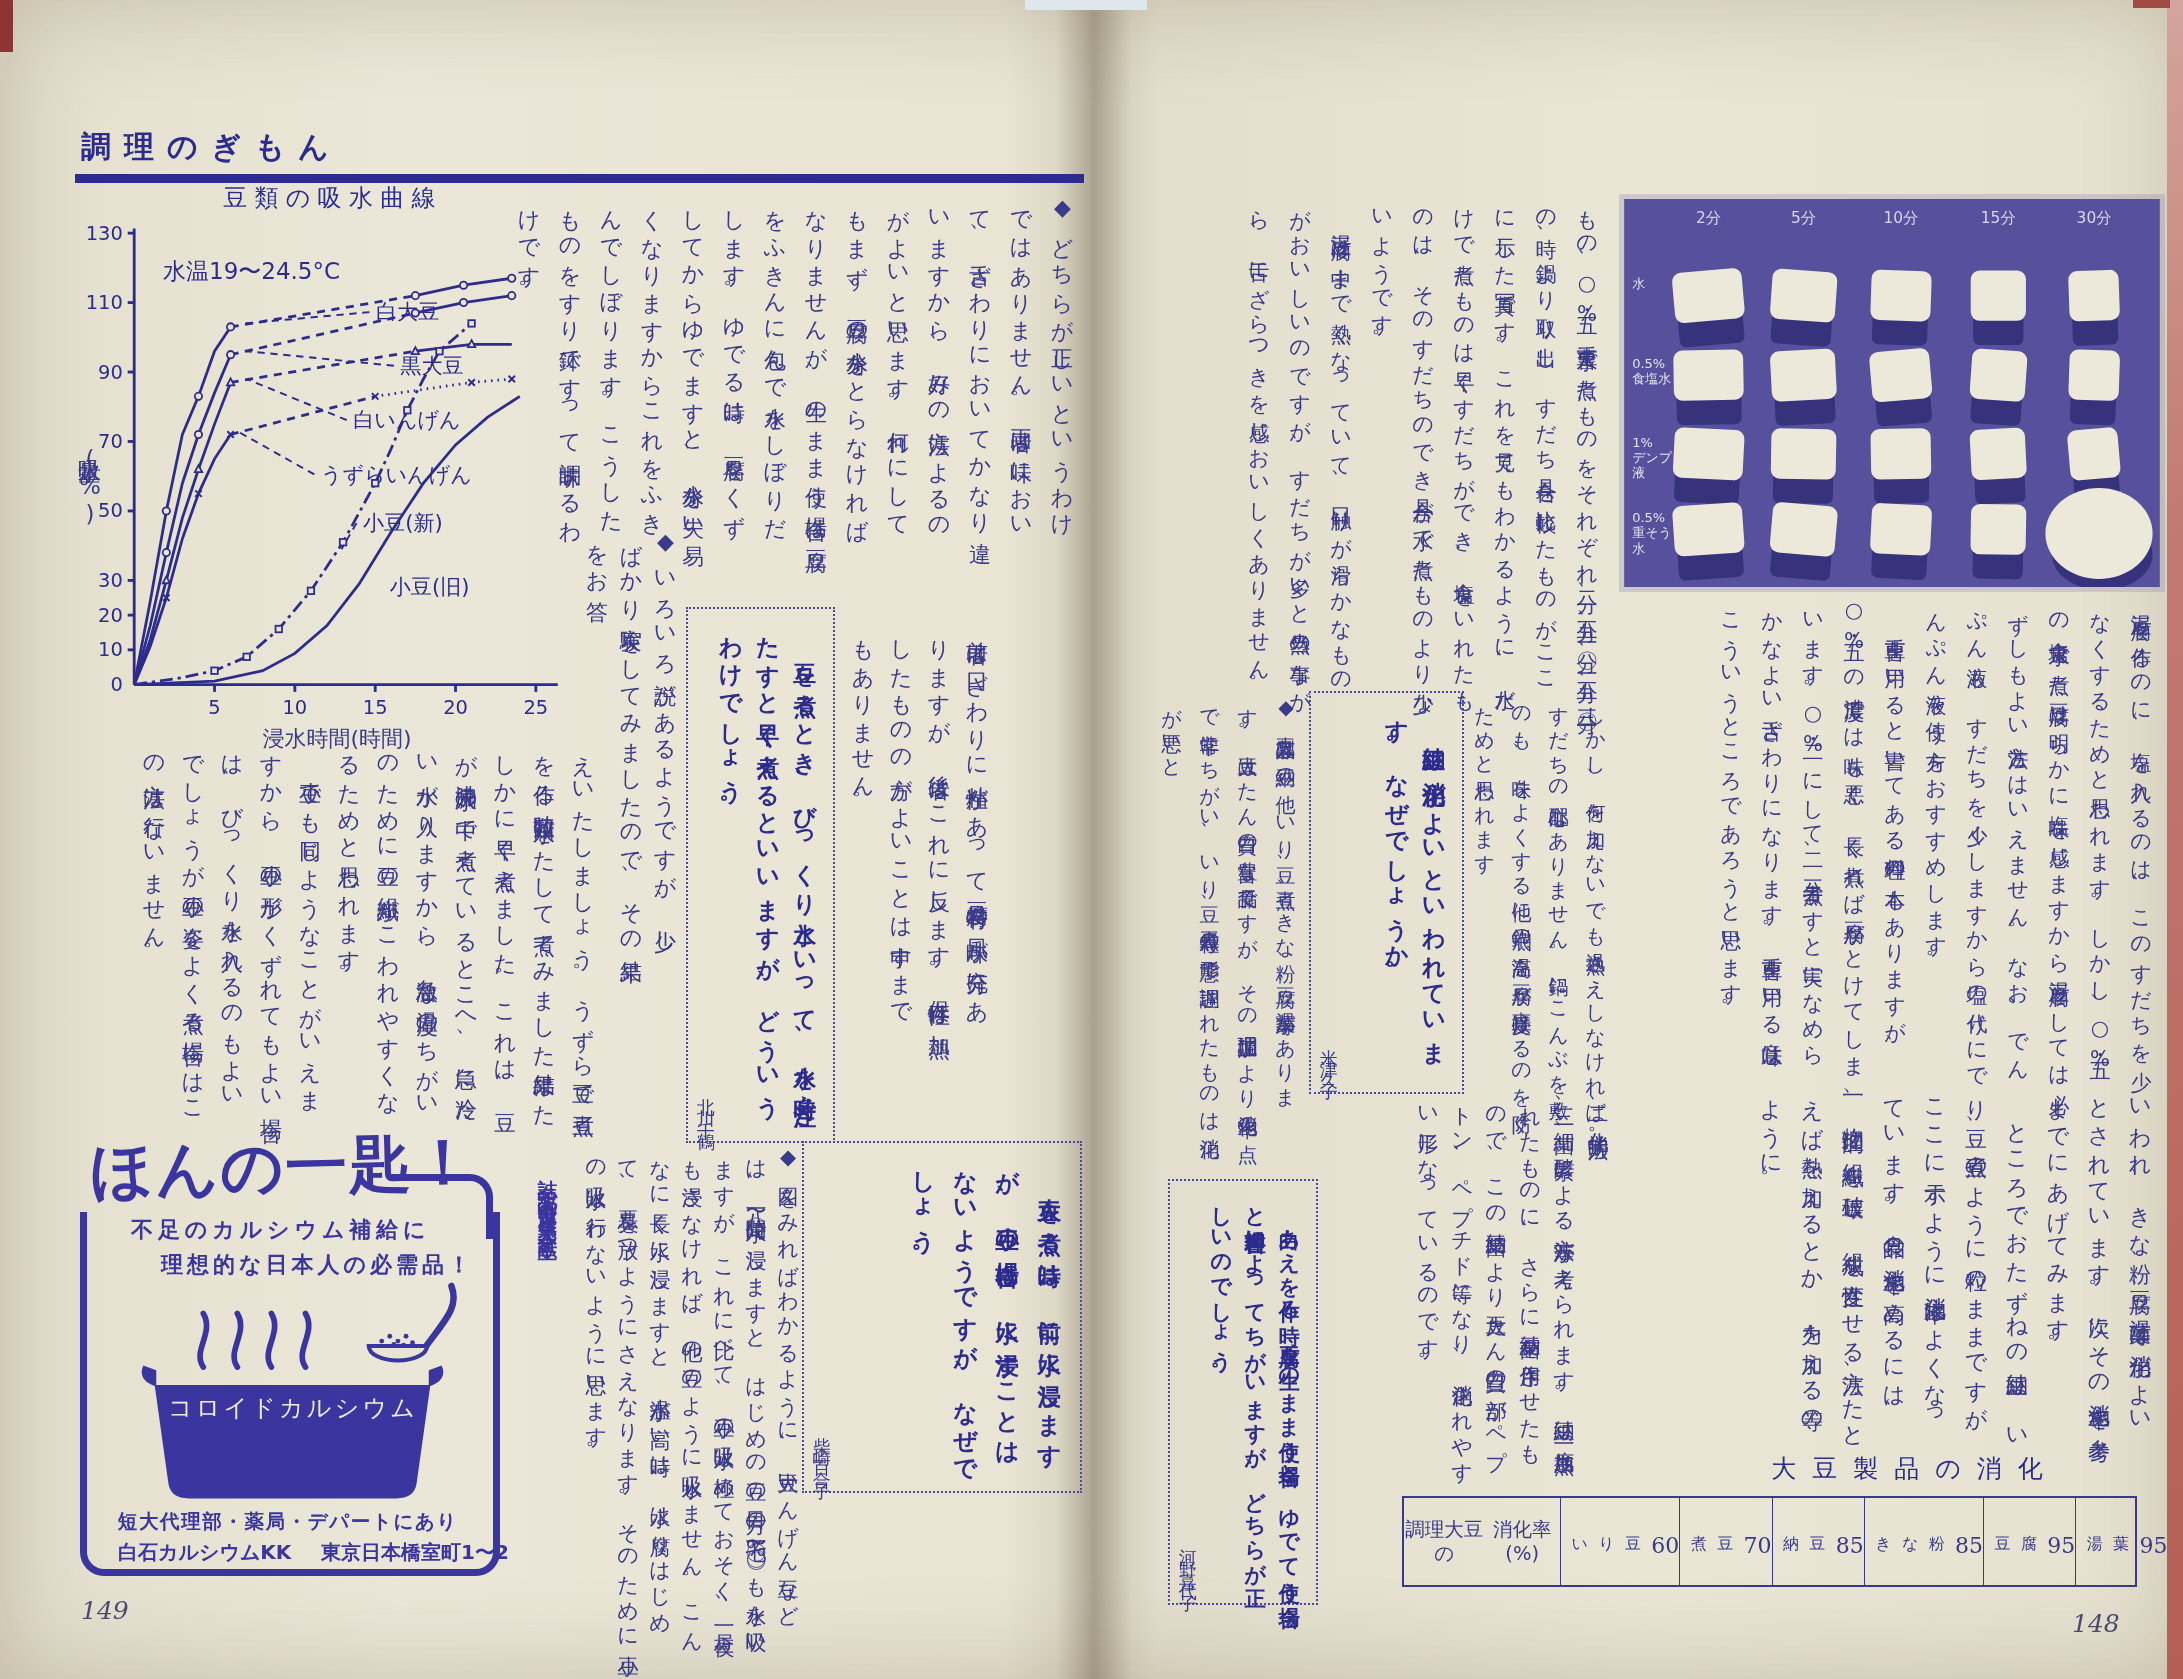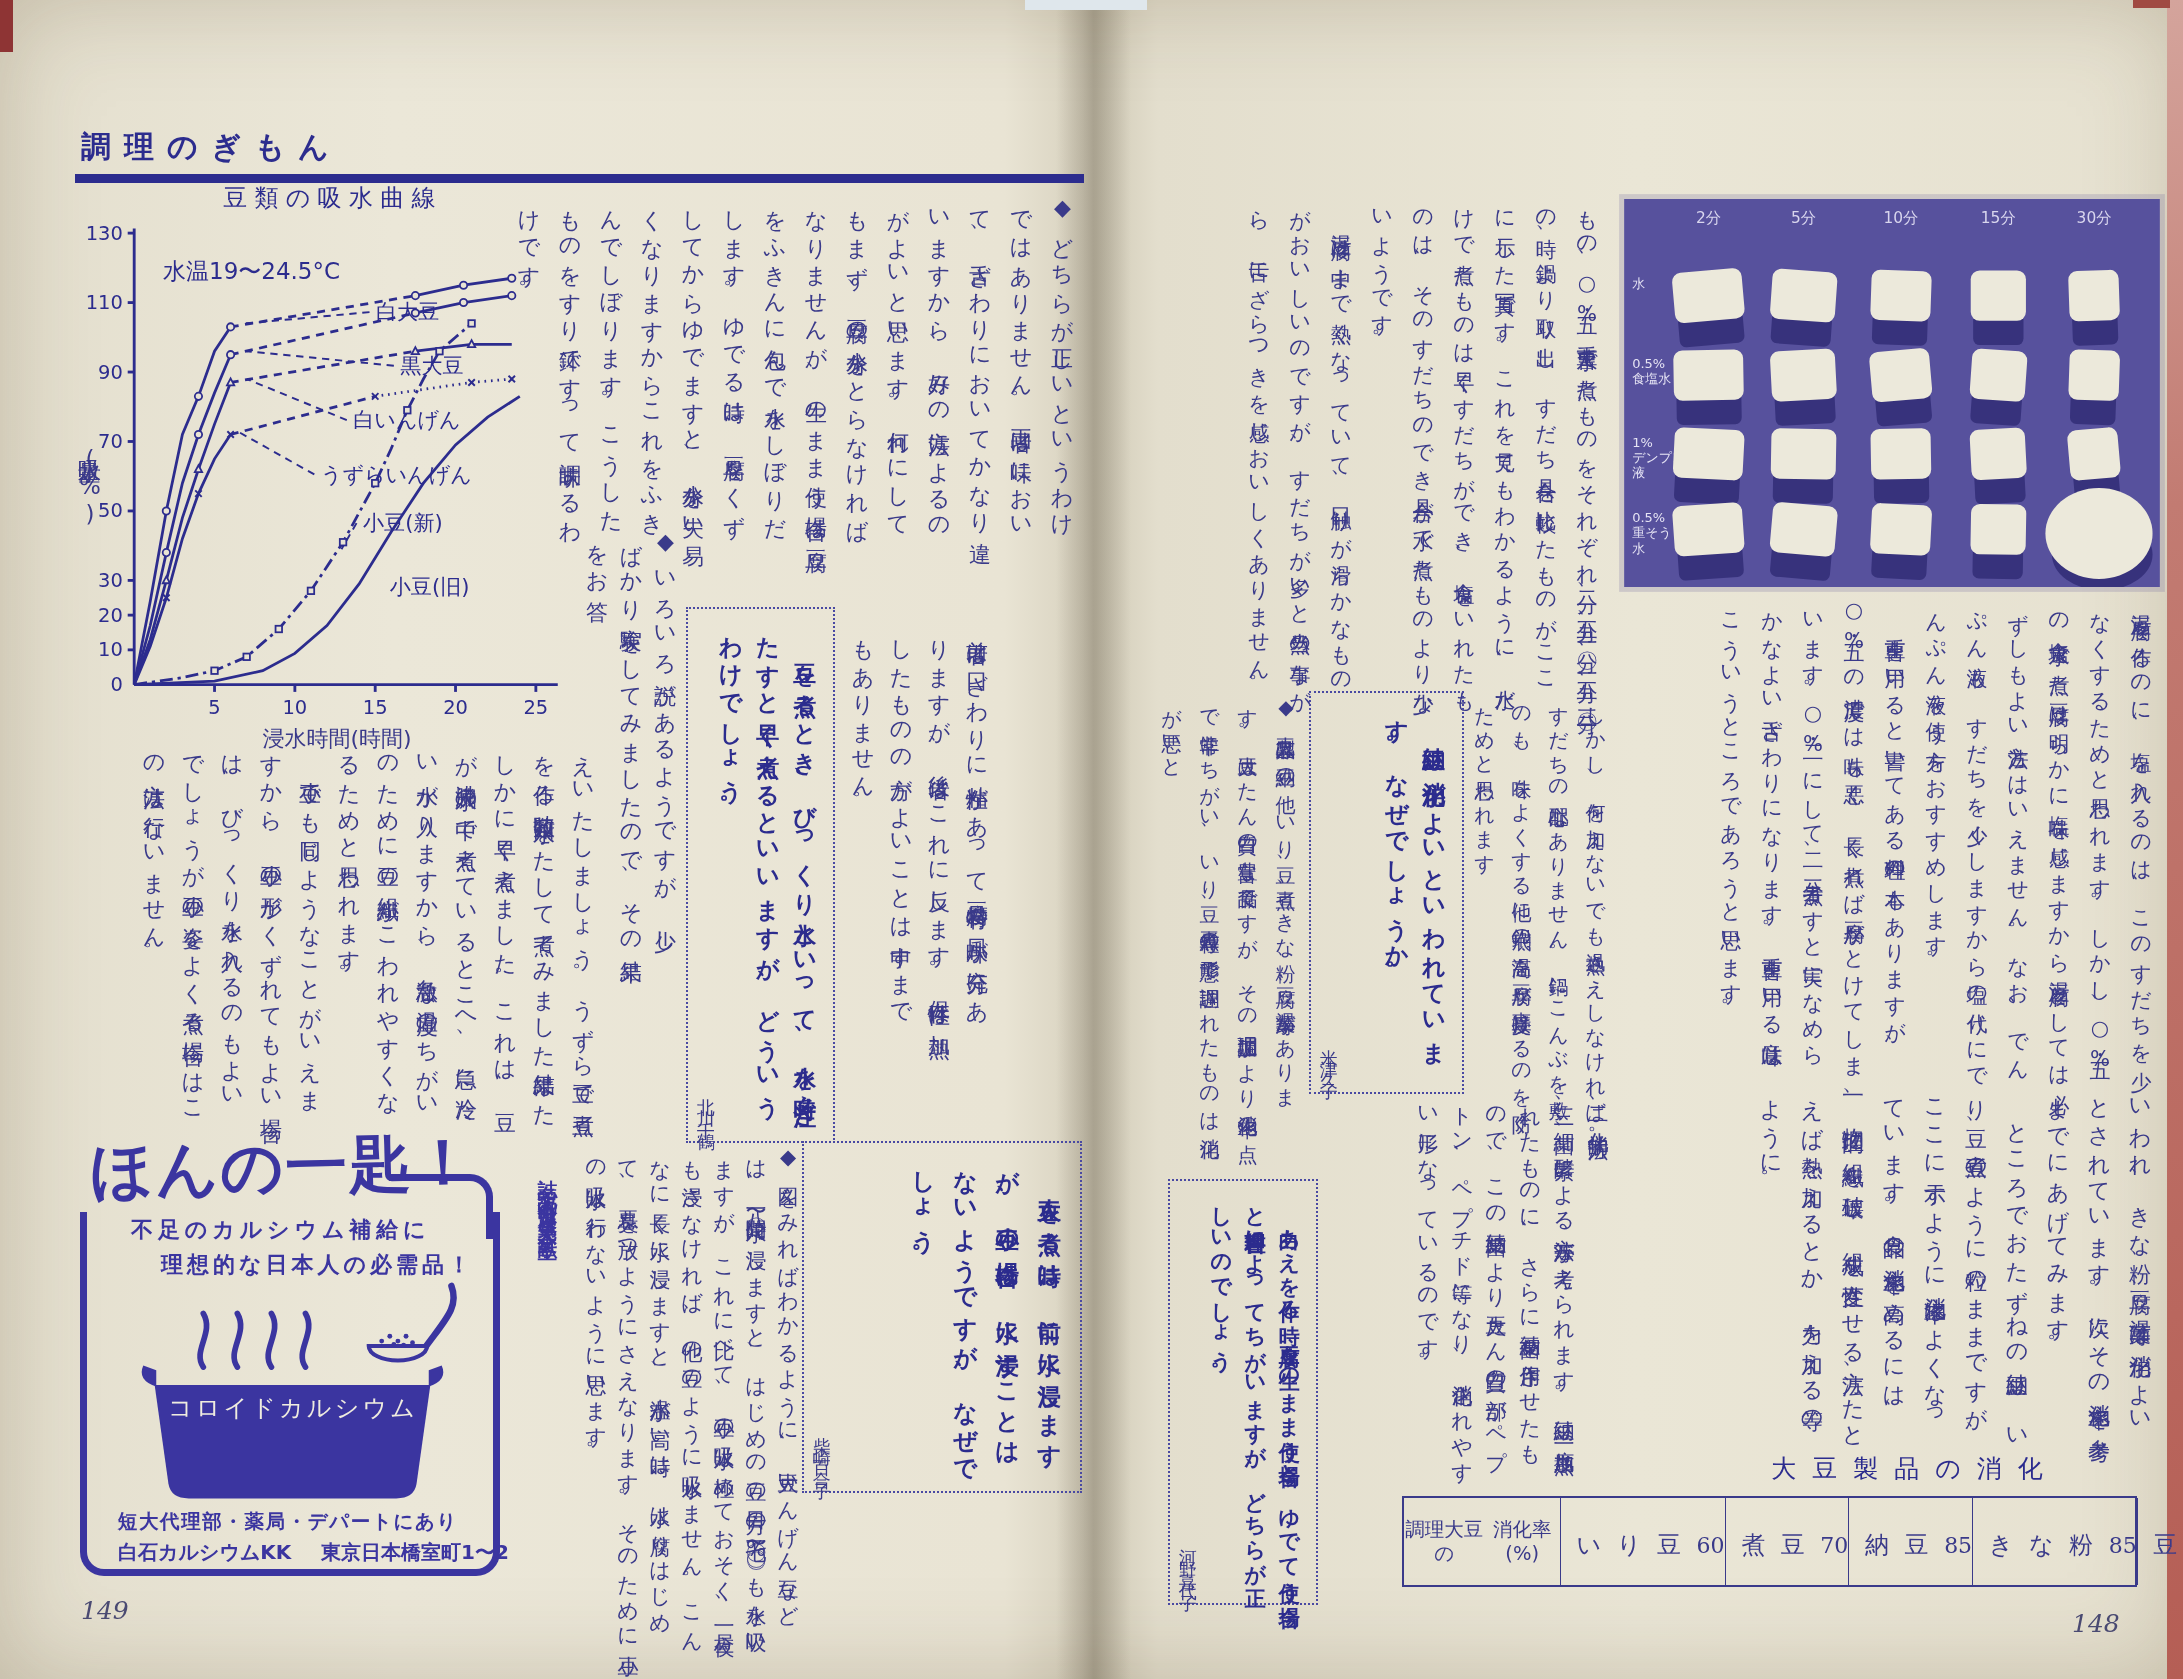--- a/index.html
+++ b/index.html
@@ -82,21 +82,21 @@
   .prow{font-size:16px;fill:#e6e4f4;font-family:"DejaVu Sans",sans-serif;}
   #blkRB{left:1622px;top:598px;width:539px;height:483px;font-size:21px;}
   #blkRC{left:1461px;top:693px;width:153px;height:442px;font-size:20px;line-height:37px;letter-spacing:1.6px;}
   #blkRCans{left:1112px;top:695px;width:193px;height:445px;font-size:20px;line-height:38px;letter-spacing:1.6px;}
   #blkRD{left:1625px;top:1084px;width:536px;height:365px;}
   #blkRE{left:1311px;top:1092px;width:304px;height:382px;font-size:21px;line-height:34px;letter-spacing:1.6px;}
   #tblTitle{left:1704px;top:1452px;width:422px;text-align:center;font-size:25px;letter-spacing:16px;font-weight:normal;color:var(--ink2);white-space:nowrap;}
   #dig-table{left:1402px;top:1496px;width:735px;height:91px;display:flex;border:2.4px solid var(--ink);box-sizing:border-box;}
   .tc{flex:1;border-left:1.6px solid var(--ink);display:flex;flex-direction:row;align-items:center;padding-top:6.5px;box-sizing:border-box;}
   .tc.th{flex:0 0 156px;border-left:none;justify-content:center;padding-top:0;font-size:19.5px;line-height:24px;text-align:center;}
-  .tn{font-size:24px;letter-spacing:.65em;text-indent:.65em;white-space:nowrap;}
+  .tn{font-size:16px;letter-spacing:.65em;text-indent:.65em;white-space:nowrap;}
   .tv{font-size:22px;font-family:"DejaVu Serif",serif;margin-top:1px;}
   
   #gutter{left:1056px;top:0;width:75px;height:100%;background:linear-gradient(90deg,rgba(70,60,45,0),rgba(70,60,45,.28) 50%,rgba(70,60,45,0));}
   #edgeR{right:0;top:0;width:16px;height:100%;background:linear-gradient(180deg,#d4a49c,#c27b72 30%,#b55e55);}
   #cornerTL{left:0;top:0;width:13px;height:52px;background:#8e3434;}
   #cornerTR{right:13px;top:0;width:37px;height:8px;background:#a04a42;}
   #topSliver{left:1025px;top:0;width:122px;height:9.7px;background:#dfe7ec;}
 </style>
 </head>
 <body>

